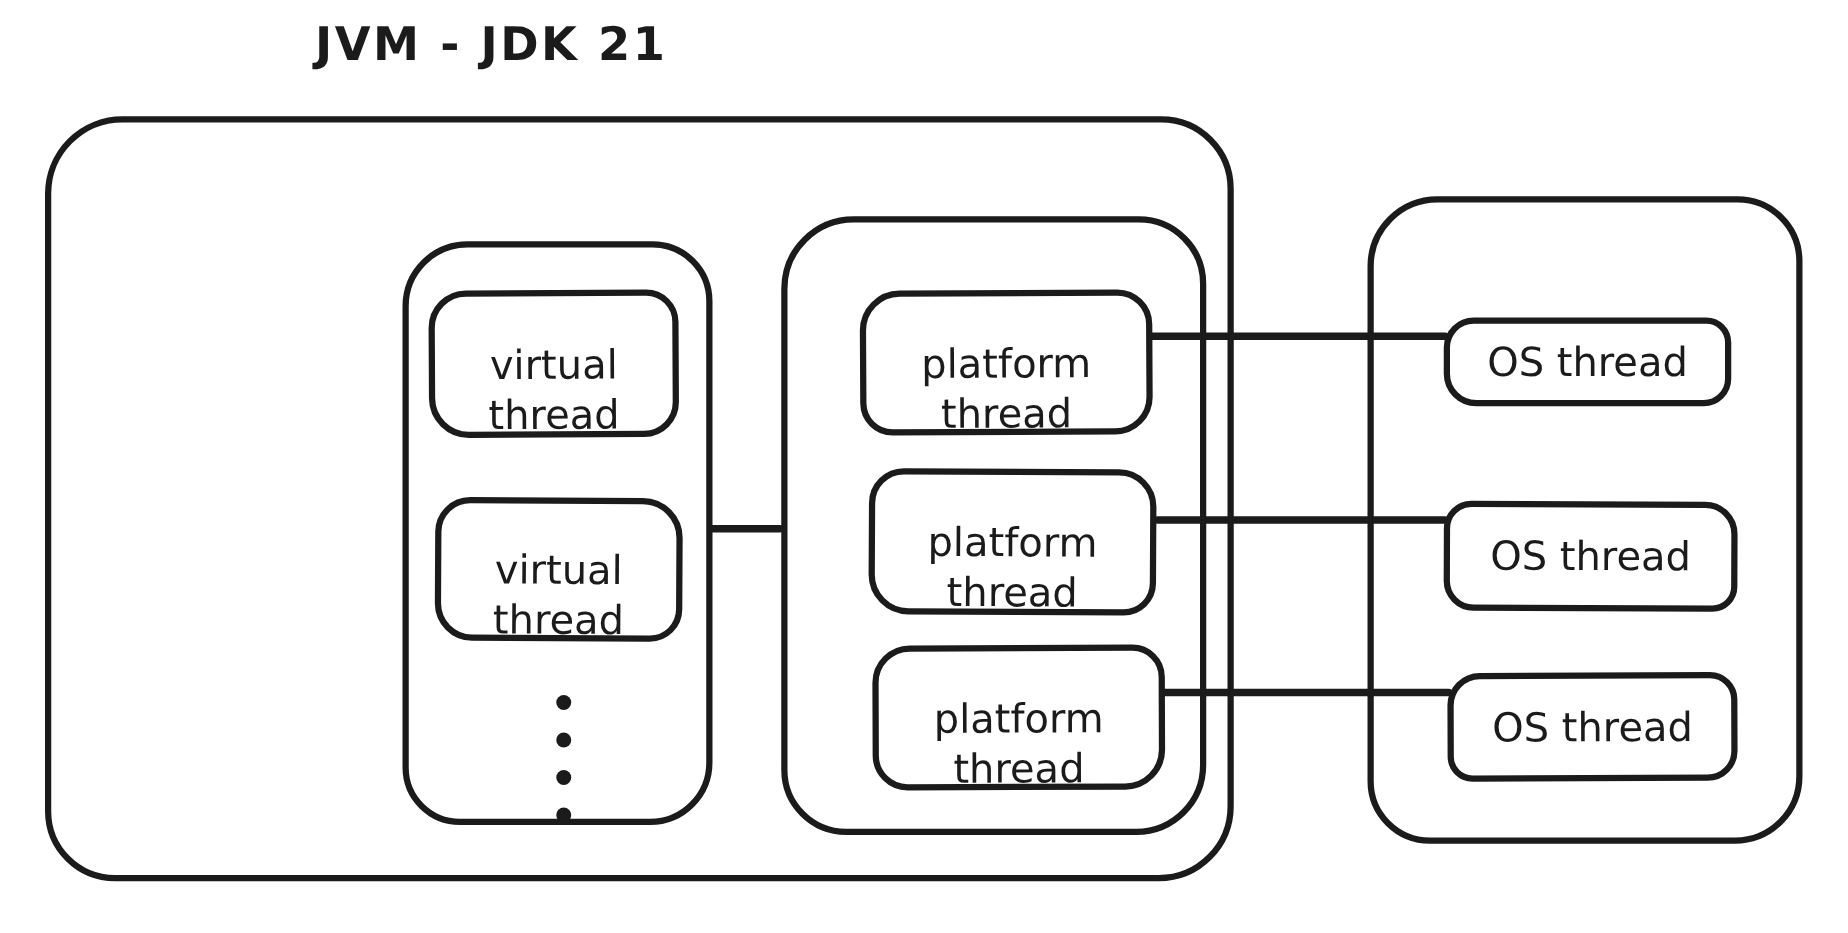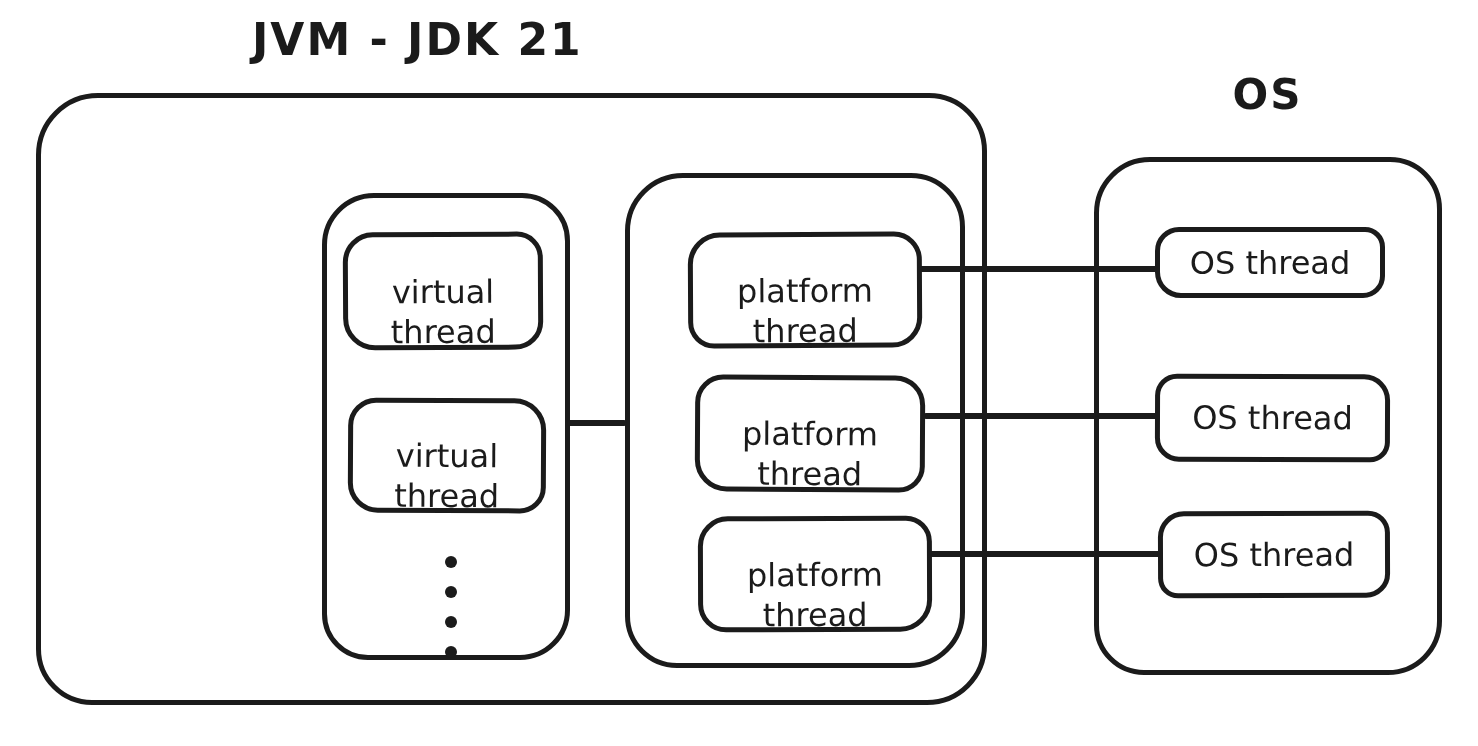--- a/index.html
+++ b/index.html
@@ -29,21 +29,21 @@
   }
   .center-text {
     display: flex;
     align-items: center;
     justify-content: center;
     text-align: center;
   }
   
   .jvm-title {
     left: 252px; top: 14px;
-    font-size: 44px; font-weight: 700; letter-spacing: 2px;
+    font-size: 37px; font-weight: 700; letter-spacing: 2px;
   }
   .os-title {
     left: 1095px; top: 70px; width: 345px;
     font-size: 42px; font-weight: 700; letter-spacing: 2px;
     text-align: center;
   }
   .pool-title {
     left: 625px; top: 106px; width: 340px;
     font-size: 36px; font-weight: 500;
     text-align: center;
@@ -78,20 +78,21 @@
   }
   .thread-box .wrap { width: 150px; margin-top: 41px; }
   .vt-box-1 { left: 343px; top: 232px; width: 200px; height: 118px; border-radius: 30px 26px 28px 32px; transform: rotate(-0.3deg); }
   .vt-box-2 { left: 348px; top: 398px; width: 198px; height: 115px; border-radius: 28px 32px 26px 30px; transform: rotate(0.3deg); }
   .pt-box-1 { left: 688px; top: 232px; width: 234px; height: 116px; border-radius: 32px 28px 30px 26px; transform: rotate(-0.3deg); }
   .pt-box-2 { left: 695px; top: 375px; width: 230px; height: 117px; border-radius: 28px 30px 26px 32px; transform: rotate(0.3deg); }
   .pt-box-3 { left: 698px; top: 516px; width: 234px; height: 116px; border-radius: 30px 26px 32px 28px; transform: rotate(-0.2deg); }
   .os-thread-box {
     font-size: 32px; font-weight: 500;
     z-index: 4;
+    margin-top: 27px;
   }
   .os-box-1 { left: 1155px; top: 227px; width: 230px; height: 71px; border-radius: 24px 20px 22px 26px; }
   .os-box-2 { left: 1155px; top: 374px; width: 235px; height: 88px; border-radius: 22px 26px 20px 24px; transform: rotate(0.2deg); }
   .os-box-3 { left: 1158px; top: 511px; width: 232px; height: 87px; border-radius: 26px 22px 24px 20px; transform: rotate(-0.2deg); }
   
   .connector {
     position: absolute;
     height: 6px;
     background: #1b1b1b;
     border-radius: 3px;
@@ -114,21 +115,20 @@
   .dot-2 { top: 586px; }
   .dot-3 { top: 616px; }
   .dot-4 { top: 646px; }
 </style>
 </head>
 <body>
 
 <div class="canvas">
 
   <div class="label jvm-title">JVM - JDK 21</div>
-  <div class="label os-title">OS</div>
   <div class="label pool-title">thread pool</div>
 
   <div class="box jvm-box"></div>
 
 
   <div class="box vt-container"></div>
   <div class="box thread-box center-text vt-box-1">
     <span class="wrap">virtual thread</span>
   </div>
   <div class="box thread-box center-text vt-box-2">

